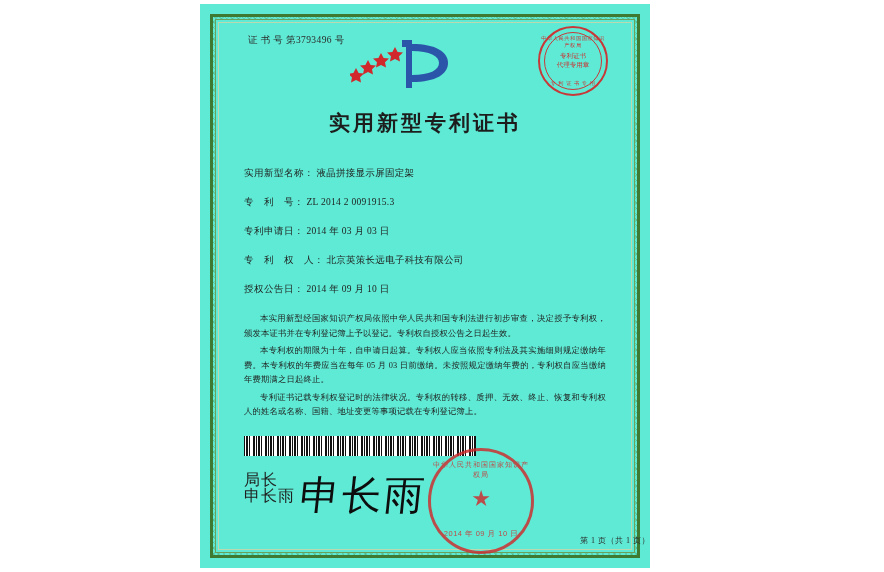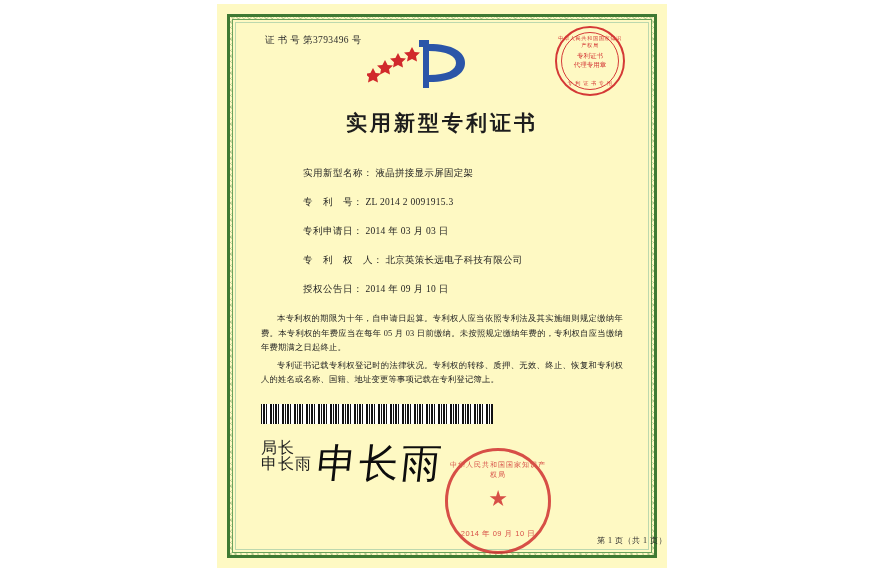--- a/index.html
+++ b/index.html
@@ -15,25 +15,25 @@
   }
   #page {
     position: relative;
     width: 884px;
     height: 572px;
     background: #ffffff;
   }
   
   #sheet {
     position: absolute;
-    left: 217px;
+    left: 200px;
     top: 4px;
     width: 450px;
     height: 564px;
-    background: #fef9c3;
+    background: #5eead4;
     overflow: hidden;
   }
   
   #frame-outer {
     position: absolute;
     left: 10px;
     top: 10px;
     right: 10px;
     bottom: 10px;
     border: 3px solid #3f7a33;
@@ -143,21 +143,20 @@
     margin-top: 62px;
     text-align: center;
     font-size: 21px;
     font-weight: bold;
     letter-spacing: 3px;
     color: #1d1d1d;
   }
   
   #fields {
     margin-top: 30px;
-    margin-left: 42px;
   }
   .field-row {
     font-size: 9.5px;
     color: #1f1f1f;
     margin-bottom: 16px;
     line-height: 13px;
     white-space: nowrap;
   }
   .field-label {
     letter-spacing: 0.5px;
@@ -324,20 +323,21 @@
           <span class="field-label">专　利　权　人：</span>
           <span class="field-value">北京英策长远电子科技有限公司</span>
         </div>
         <div class="field-row">
           <span class="field-label">授权公告日：</span>
           <span class="field-value">2014 年 09 月 10 日</span>
         </div>
       </div>
 
       <div id="body-text">
+        <p>本实用新型经国家知识产权局依照中华人民共和国专利法进行初步审查，决定授予专利权，颁发本证书并在专利登记簿上予以登记。专利权自授权公告之日起生效。</p>
         <p>本专利权的期限为十年，自申请日起算。专利权人应当依照专利法及其实施细则规定缴纳年费。本专利权的年费应当在每年 05 月 03 日前缴纳。未按照规定缴纳年费的，专利权自应当缴纳年费期满之日起终止。</p>
         <p>专利证书记载专利权登记时的法律状况。专利权的转移、质押、无效、终止、恢复和专利权人的姓名或名称、国籍、地址变更等事项记载在专利登记簿上。</p>
       </div>
 
       <div id="barcode"></div>
 
       <div id="sign-block">
         <div class="sign-label">局长</div>
         <div class="sign-label">申长雨</div>
         <div id="signature">申长雨</div>

